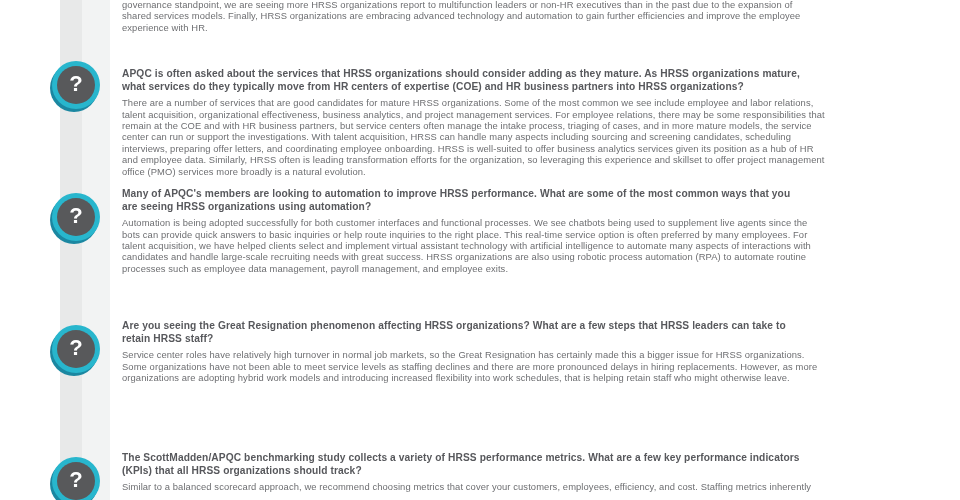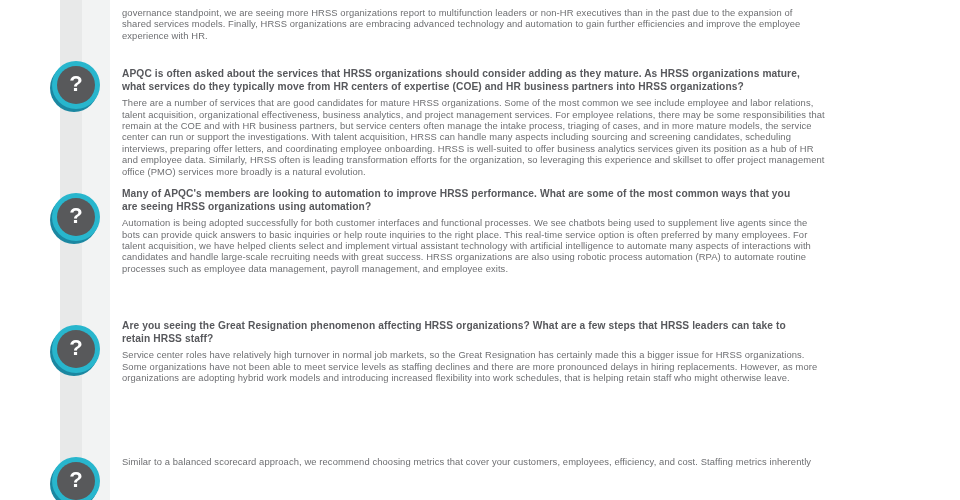--- a/index.html
+++ b/index.html
@@ -29,21 +29,21 @@
     background:#58595b; color:#ffffff;
     display:flex; align-items:center; justify-content:center;
     font-size:22px; font-weight:bold; line-height:1;
     padding-bottom:2px;
   }
 
   
   .content { position:absolute; left:122px; width:778px; }
   .fragment {
     color:#6d6e71; font-size:9.4px; line-height:11.4px;
-    white-space:pre-line; letter-spacing:0.1px;margin-top:8px;
+    white-space:pre-line; letter-spacing:0.1px;
   }
   .question {
     color:#57585c; font-weight:bold;
     font-size:10.2px; line-height:12.6px;
     white-space:pre-line; letter-spacing:0.1px;
   }
   .answer {
     margin-top:4px;
     color:#6d6e71; font-size:9.4px; line-height:11.4px;
     white-space:pre-line; letter-spacing:0.1px;
@@ -100,16 +100,18 @@
 
   <div class="content" style="top:320px">
     <div class="question">Are you seeing the Great Resignation phenomenon affecting HRSS organizations? What are a few steps that HRSS leaders can take to
 retain HRSS staff?</div>
     <div class="answer">Service center roles have relatively high turnover in normal job markets, so the Great Resignation has certainly made this a bigger issue for HRSS organizations.
 Some organizations have not been able to meet service levels as staffing declines and there are more pronounced delays in hiring replacements. However, as more
 organizations are adopting hybrid work models and introducing increased flexibility into work schedules, that is helping retain staff who might otherwise leave.</div>
   </div>
 
   <div class="content" style="top:452px">
+    <div class="question">The ScottMadden/APQC benchmarking study collects a variety of HRSS performance metrics. What are a few key performance indicators
+(KPIs) that all HRSS organizations should track?</div>
     <div class="answer">Similar to a balanced scorecard approach, we recommend choosing metrics that cover your customers, employees, efficiency, and cost. Staffing metrics inherently</div>
   </div>
 
 </div>
 
 </body></html>

